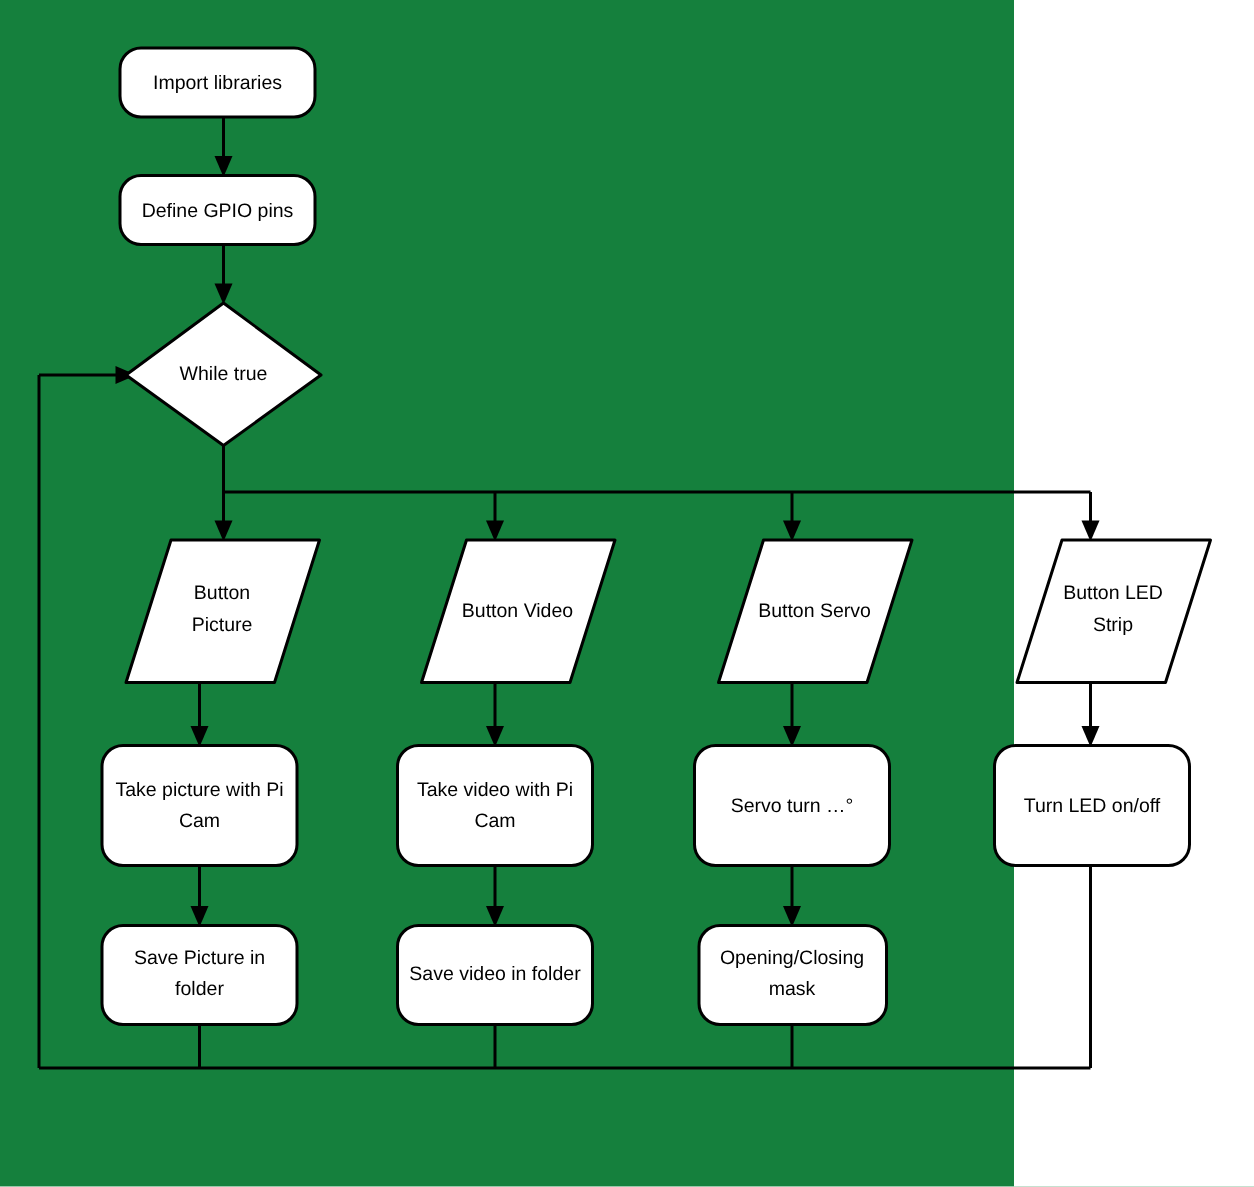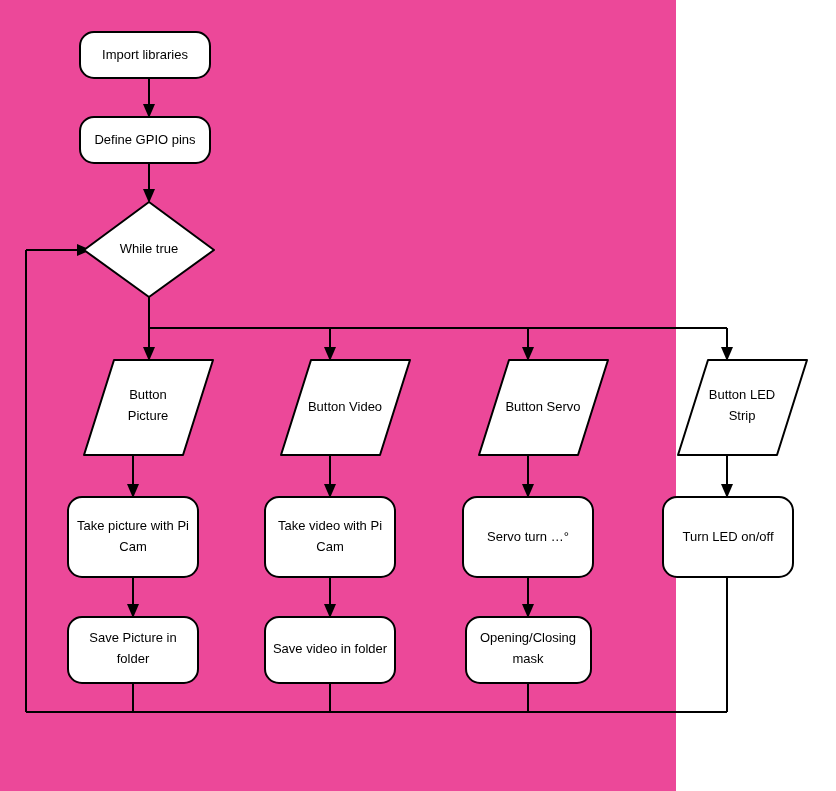--- a/index.html
+++ b/index.html
@@ -10,21 +10,21 @@
   body {
     width: 836px;
     height: 791px;
     font-family: "Liberation Sans", sans-serif;
     overflow: hidden;
   }
   #flowchart-root {
     position: relative;
     width: 676px;
     height: 791px;
-    background: #ec4899;
+    background: #15803d;
   }
   svg#flow-svg {
     display: block;
     width: 836px;
     height: 791px;
   }
   .node-shape {
     fill: #ffffff;
     stroke: #000000;
     stroke-width: 2;

